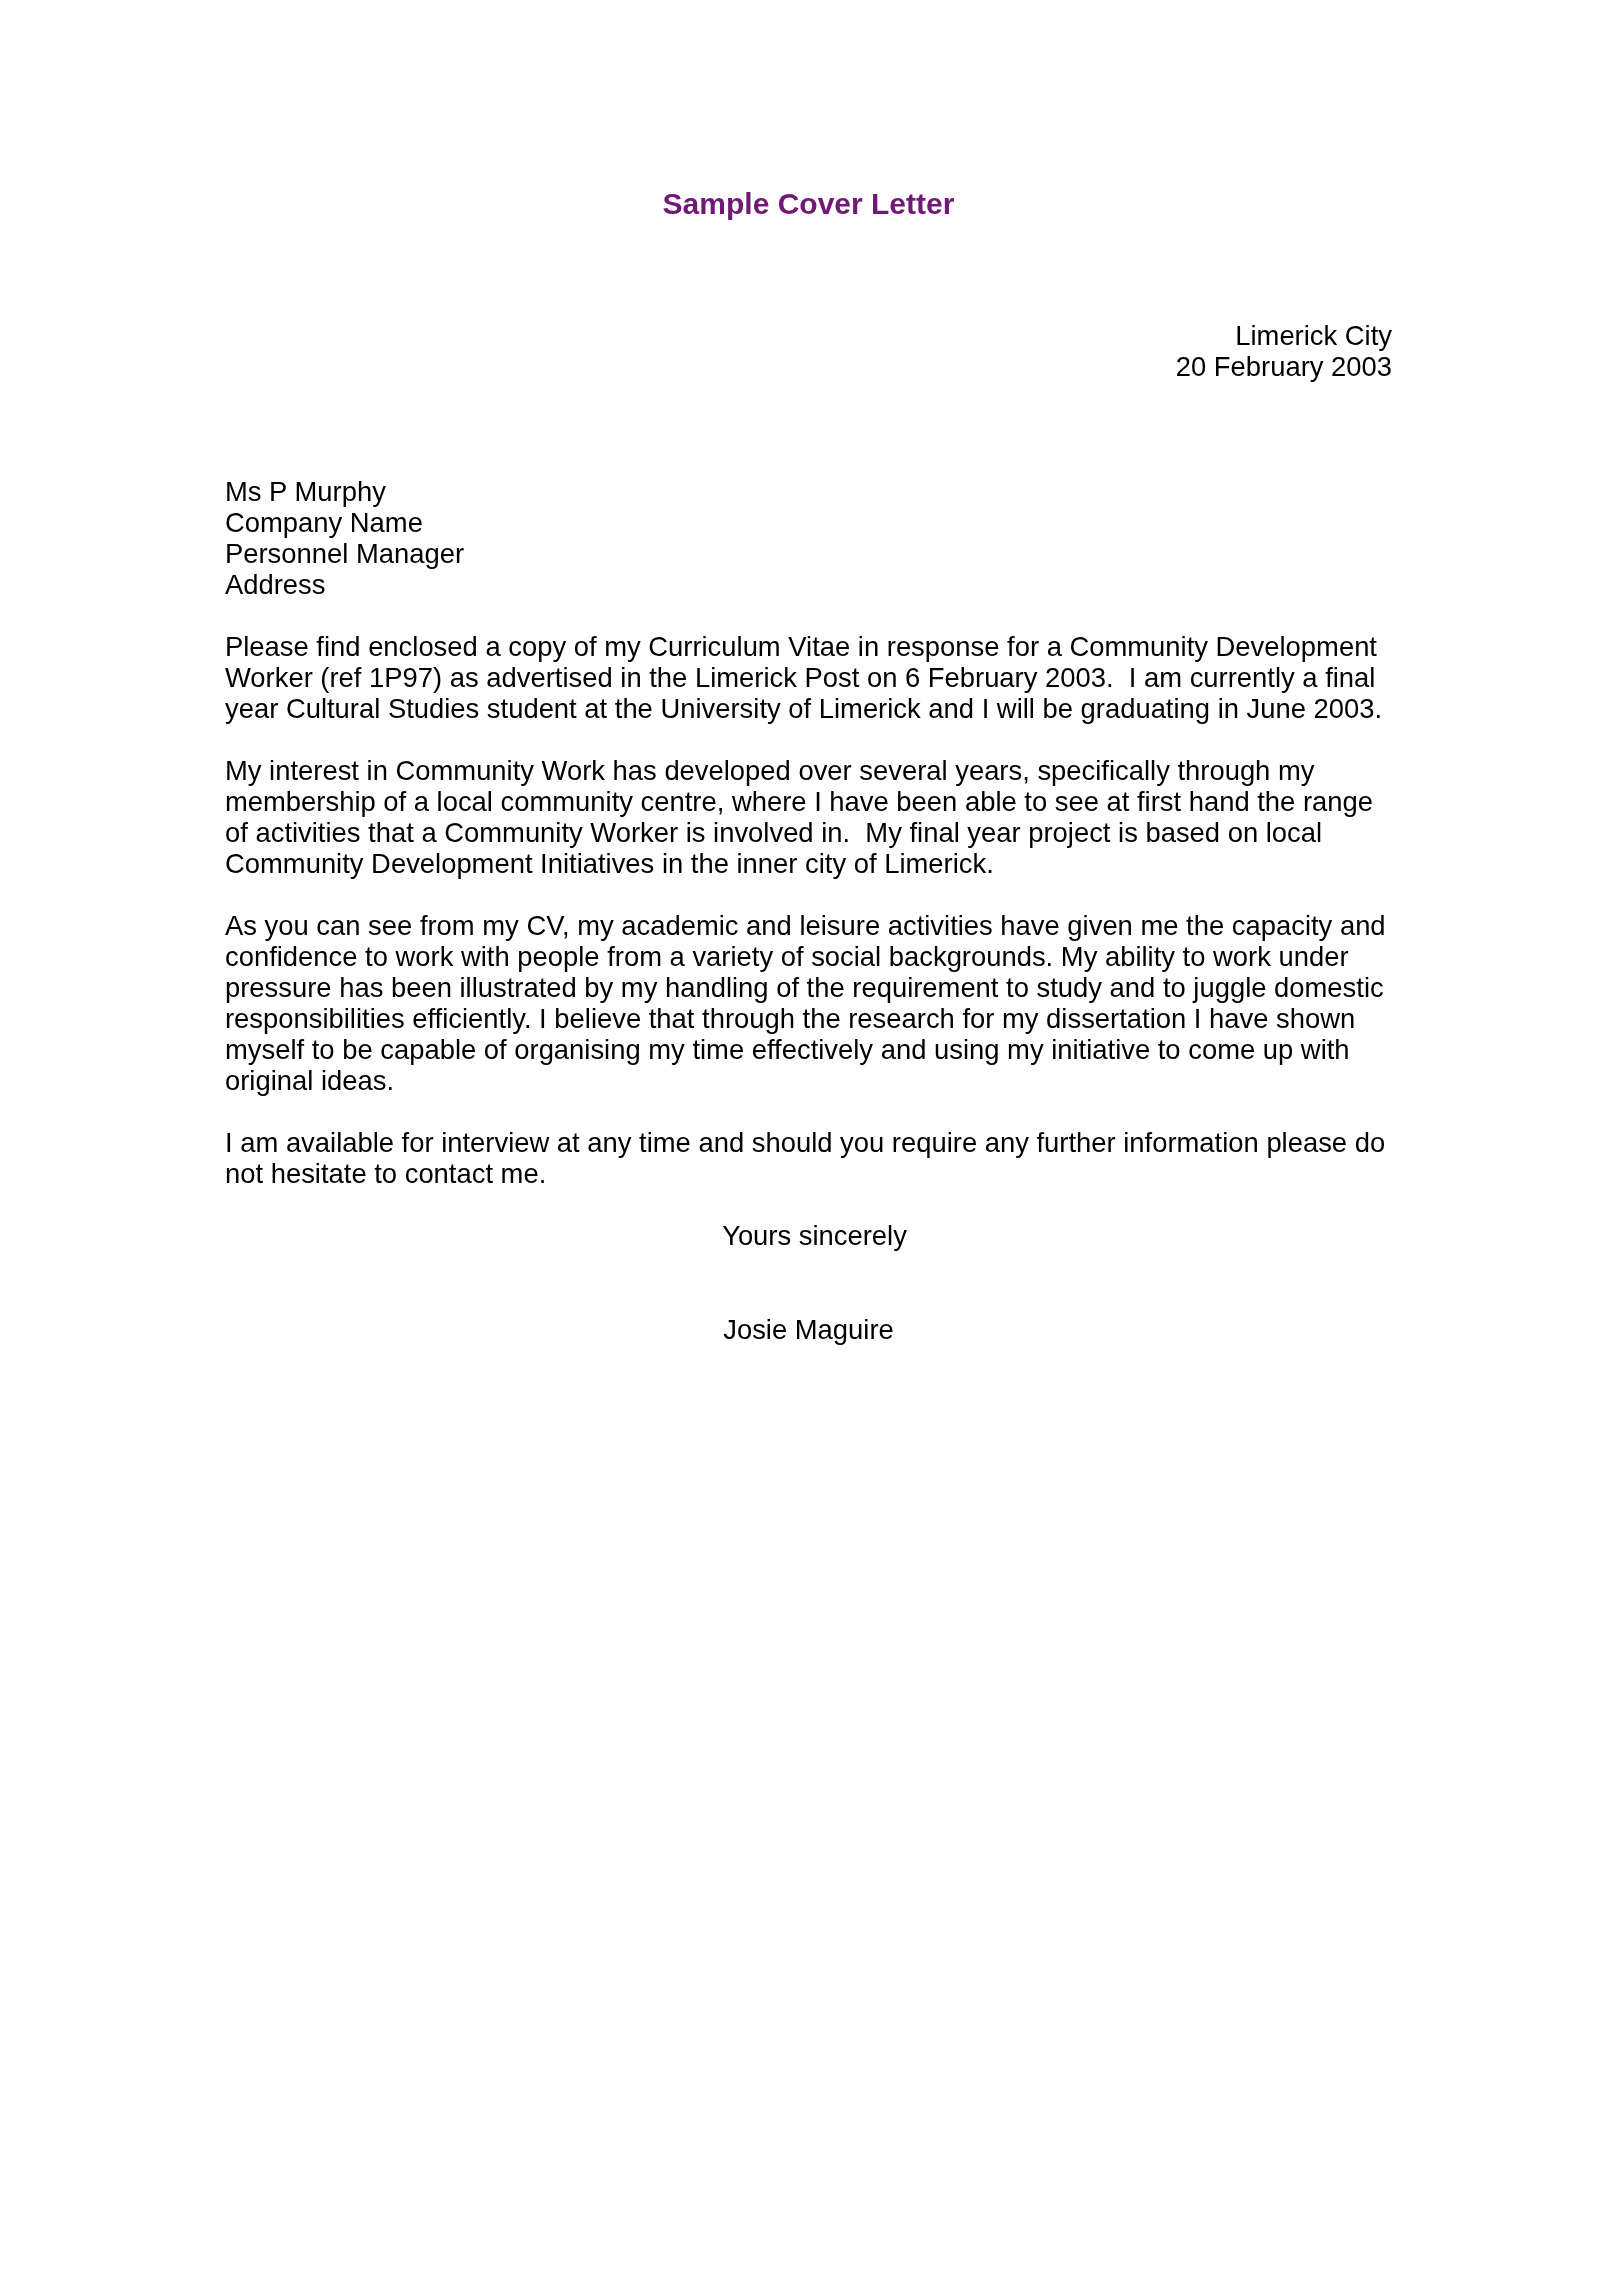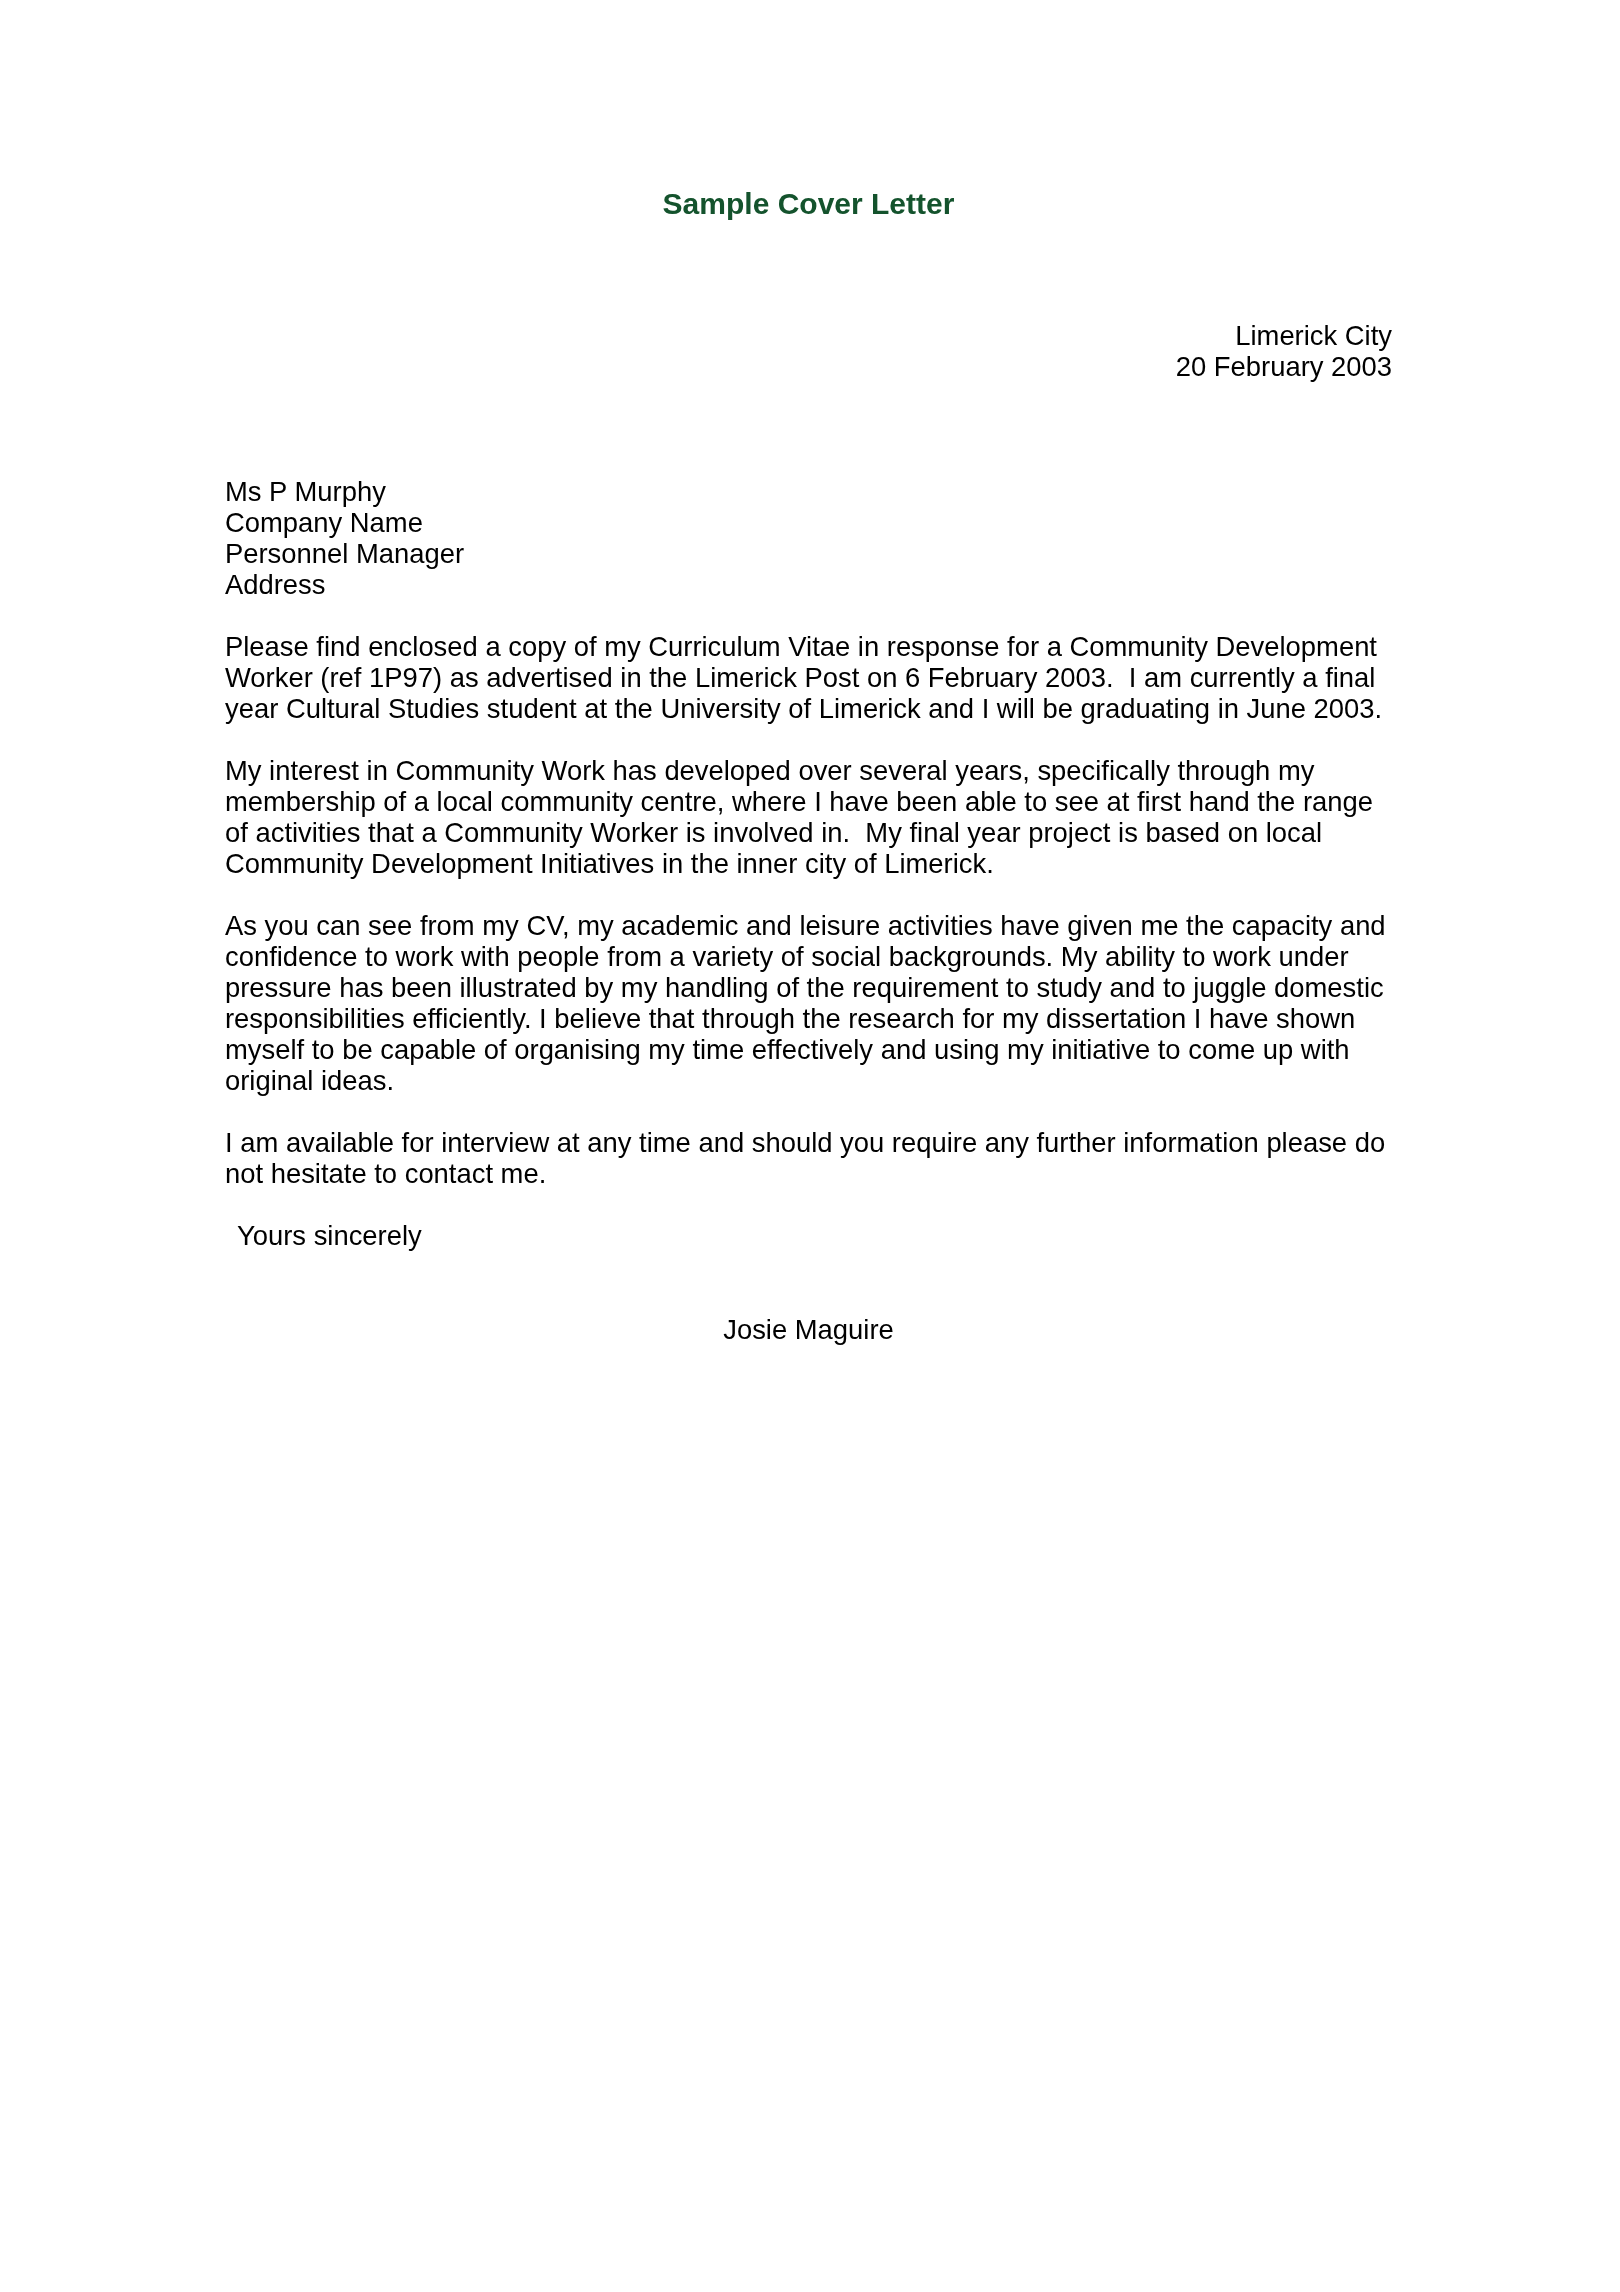--- a/index.html
+++ b/index.html
@@ -36,32 +36,33 @@
   }
   .salutation {
     margin: 63px 0 0 0;
   }
   .para {
     margin: 31px 0 0 0;
     white-space: pre-wrap;
   }
   .closing {
     margin: 31px 0 0 12px;
+    text-align: center;
   }
   .signature {
     margin: 63px 0 0 0;
     text-align: center;
   }
 </style>
 </head>
 <body>
 
 <div class="page">
 
-  <h1 class="title" style="color: #14532d; text-align: center;">Sample Cover Letter</h1>
+  <h1 class="title" style="color: #701a75; text-align: center;">Sample Cover Letter</h1>
 
   <div class="sender">
     <div>Limerick City</div>
     <div>20 February 2003</div>
   </div>
 
   <div class="recipient">
     <div>Ms P Murphy</div>
     <div>Company Name</div>
     <div>Personnel Manager</div>

